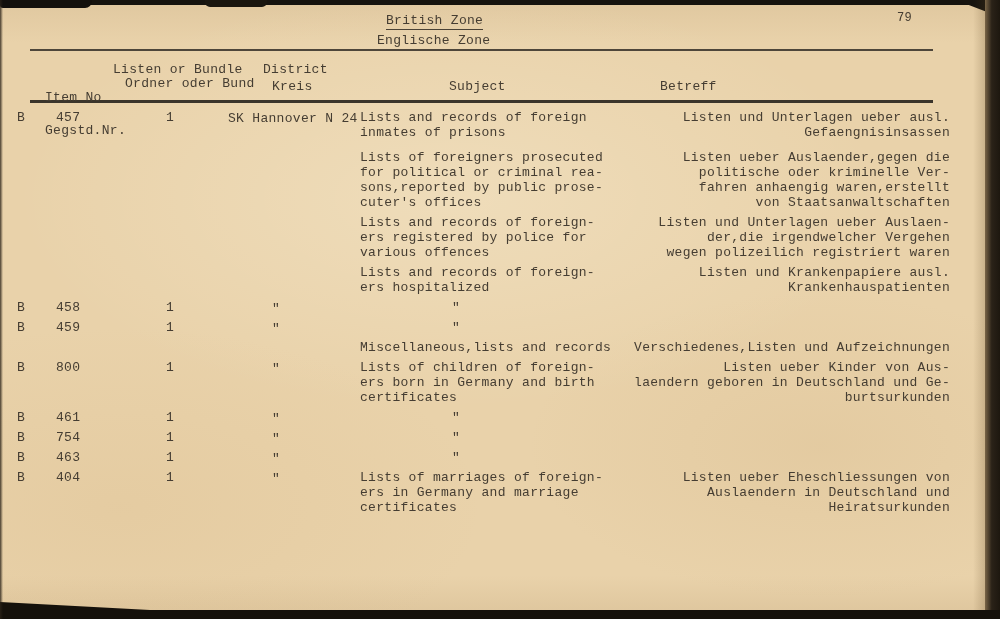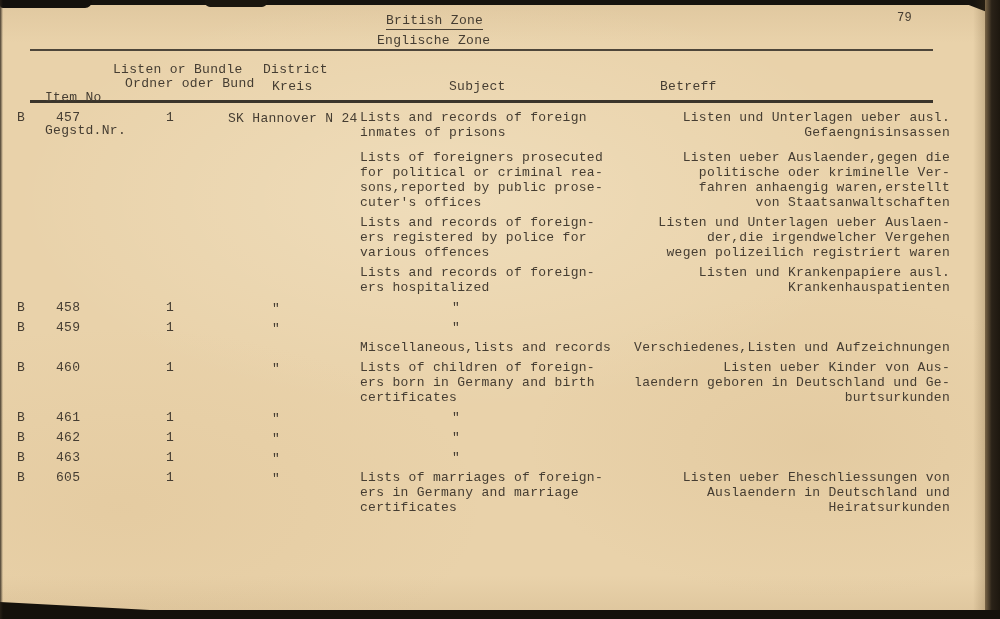--- a/index.html
+++ b/index.html
@@ -154,57 +154,57 @@
     <span class="t cell-subject q">"</span>
     <span class="t cell-betreff q">"</span>
   </div>
     <div class="row">
 
     <span class="t cell-subject">Miscellaneous,lists and records</span>
     <span class="t cell-betreff">Verschiedenes,Listen und Aufzeichnungen</span>
   </div>
     <div class="row">
     <span class="t cell-marker">B</span>
-    <span class="t cell-item-no">460</span>
+    <span class="t cell-item-no">800</span>
     <span class="t cell-folder">1</span>
     <span class="t cell-district q">"</span>
     <span class="t cell-subject">Lists of children of foreign-
 ers born in Germany and birth
 certificates</span>
     <span class="t cell-betreff">Listen ueber Kinder von Aus-
 laendern geboren in Deutschland und Ge-
 burtsurkunden</span>
   </div>
     <div class="row">
     <span class="t cell-marker">B</span>
     <span class="t cell-item-no">461</span>
     <span class="t cell-folder">1</span>
     <span class="t cell-district q">"</span>
     <span class="t cell-subject q">"</span>
     <span class="t cell-betreff q">"</span>
   </div>
     <div class="row">
     <span class="t cell-marker">B</span>
-    <span class="t cell-item-no">462</span>
+    <span class="t cell-item-no">754</span>
     <span class="t cell-folder">1</span>
     <span class="t cell-district q">"</span>
     <span class="t cell-subject q">"</span>
     <span class="t cell-betreff q">"</span>
   </div>
     <div class="row">
     <span class="t cell-marker">B</span>
     <span class="t cell-item-no">463</span>
     <span class="t cell-folder">1</span>
     <span class="t cell-district q">"</span>
     <span class="t cell-subject q">"</span>
     <span class="t cell-betreff q">"</span>
   </div>
     <div class="row">
     <span class="t cell-marker">B</span>
-    <span class="t cell-item-no">605</span>
+    <span class="t cell-item-no">404</span>
     <span class="t cell-folder">1</span>
     <span class="t cell-district q">"</span>
     <span class="t cell-subject">Lists of marriages of foreign-
 ers in Germany and marriage
 certificates</span>
     <span class="t cell-betreff">Listen ueber Eheschliessungen von
 Auslaendern in Deutschland und
 Heiratsurkunden</span>
   </div>
   </div>

